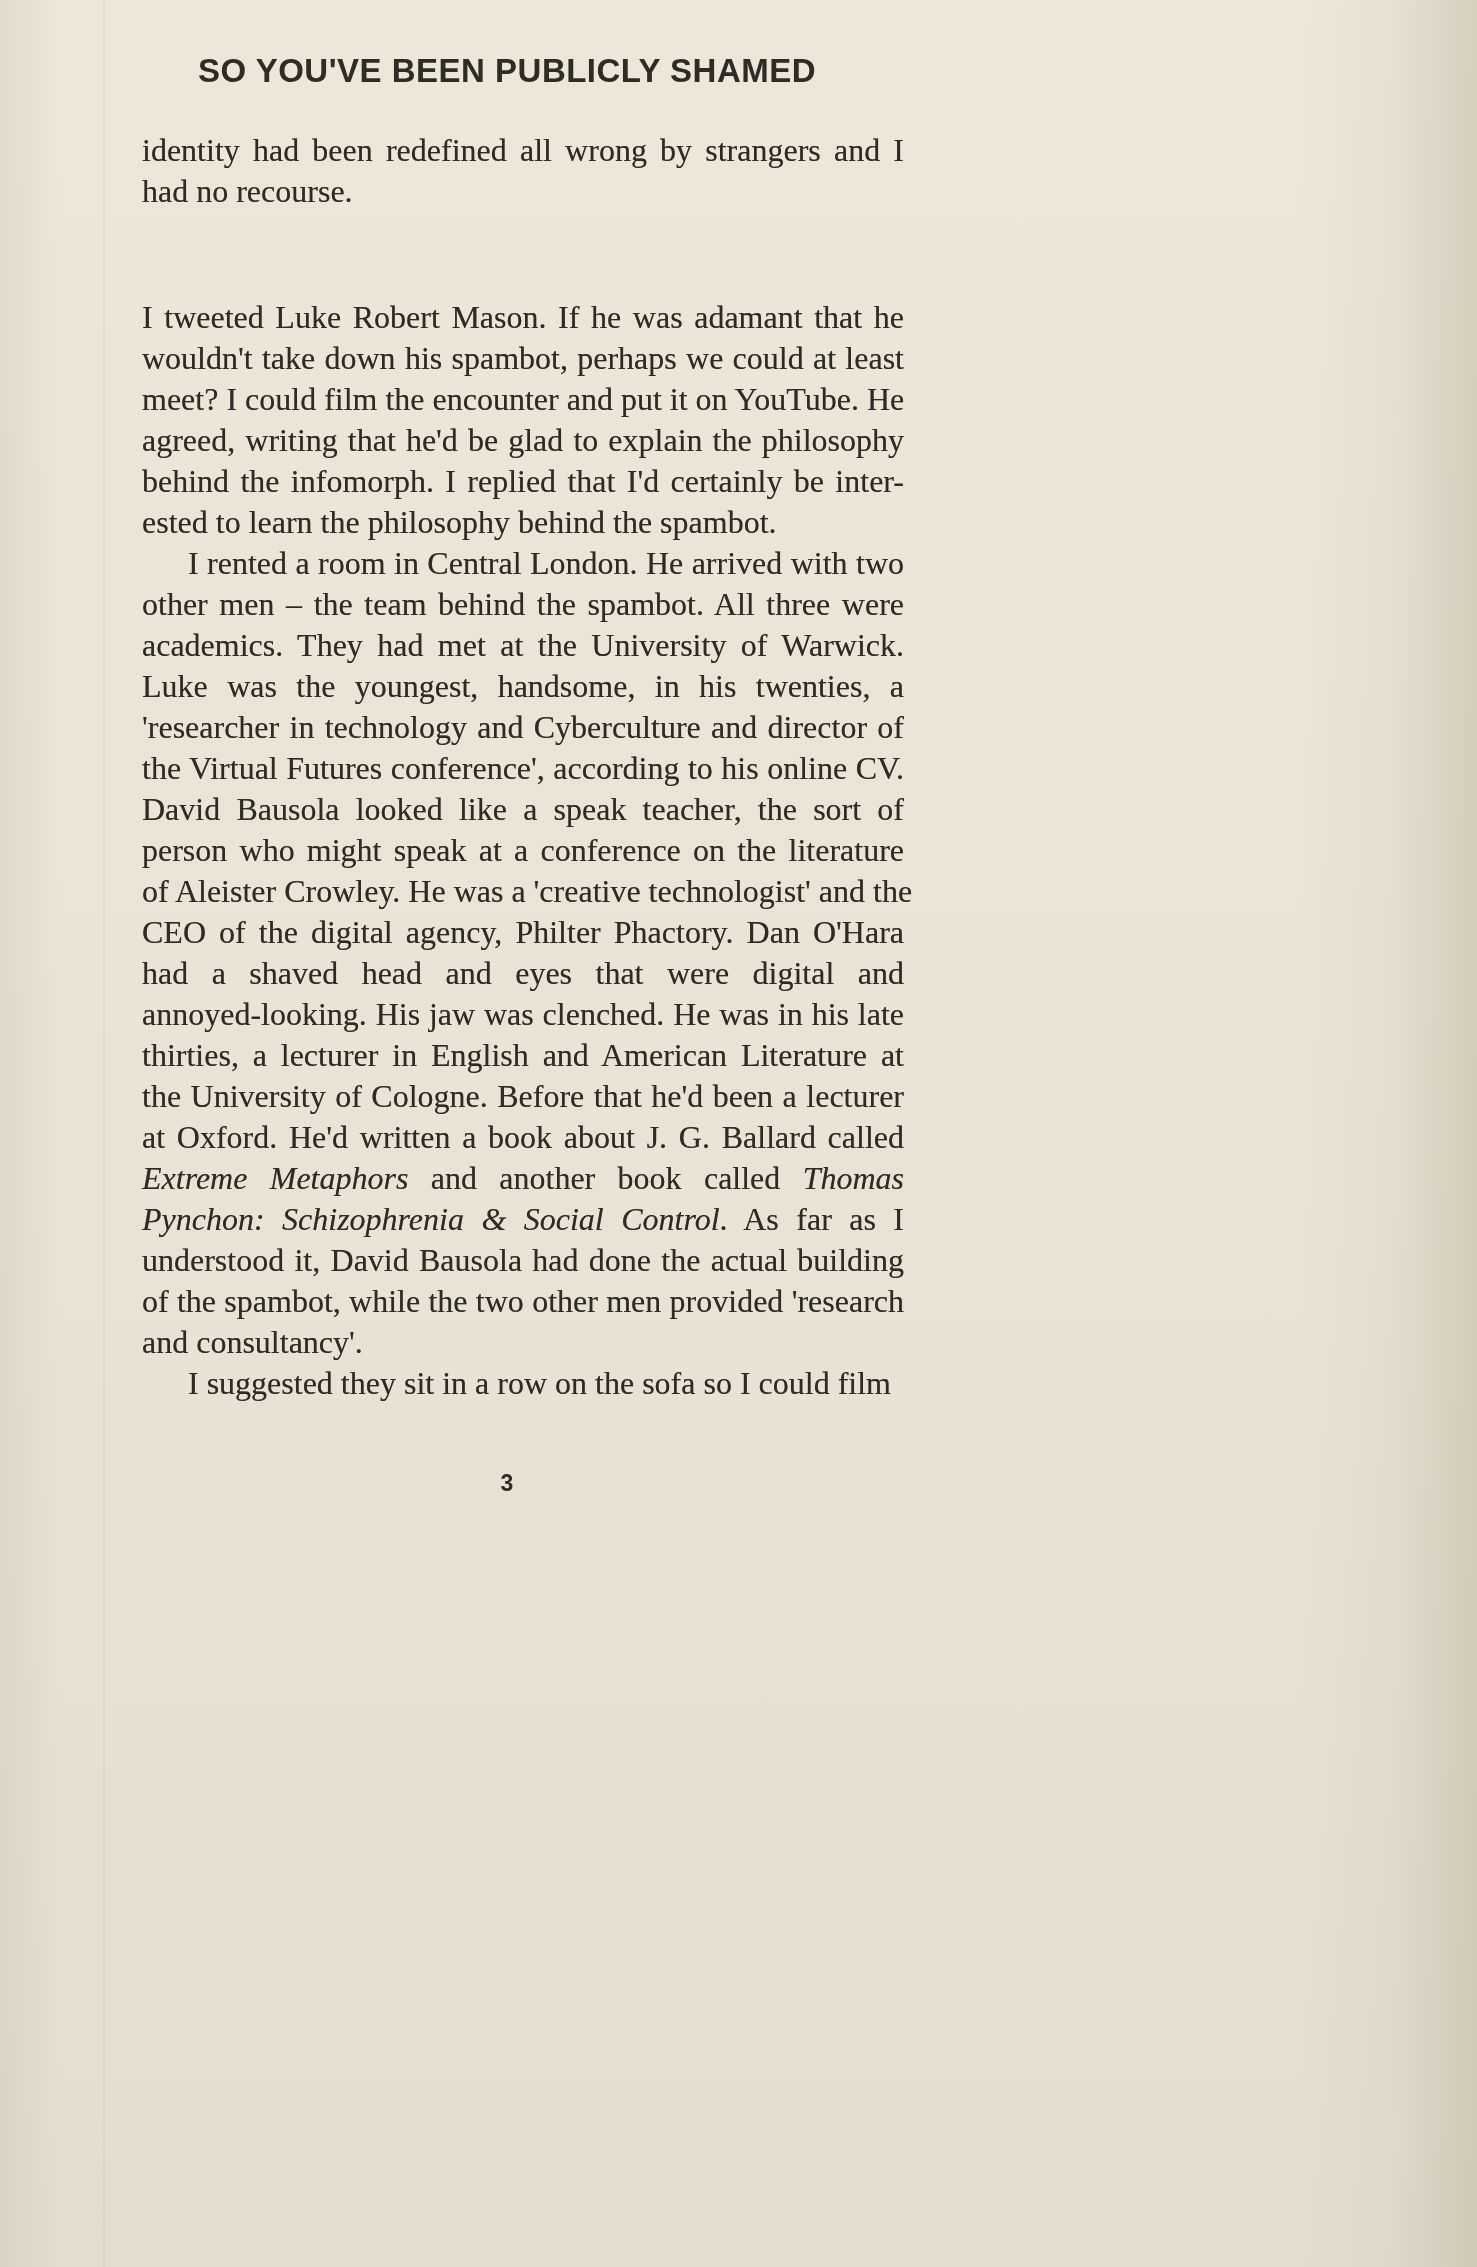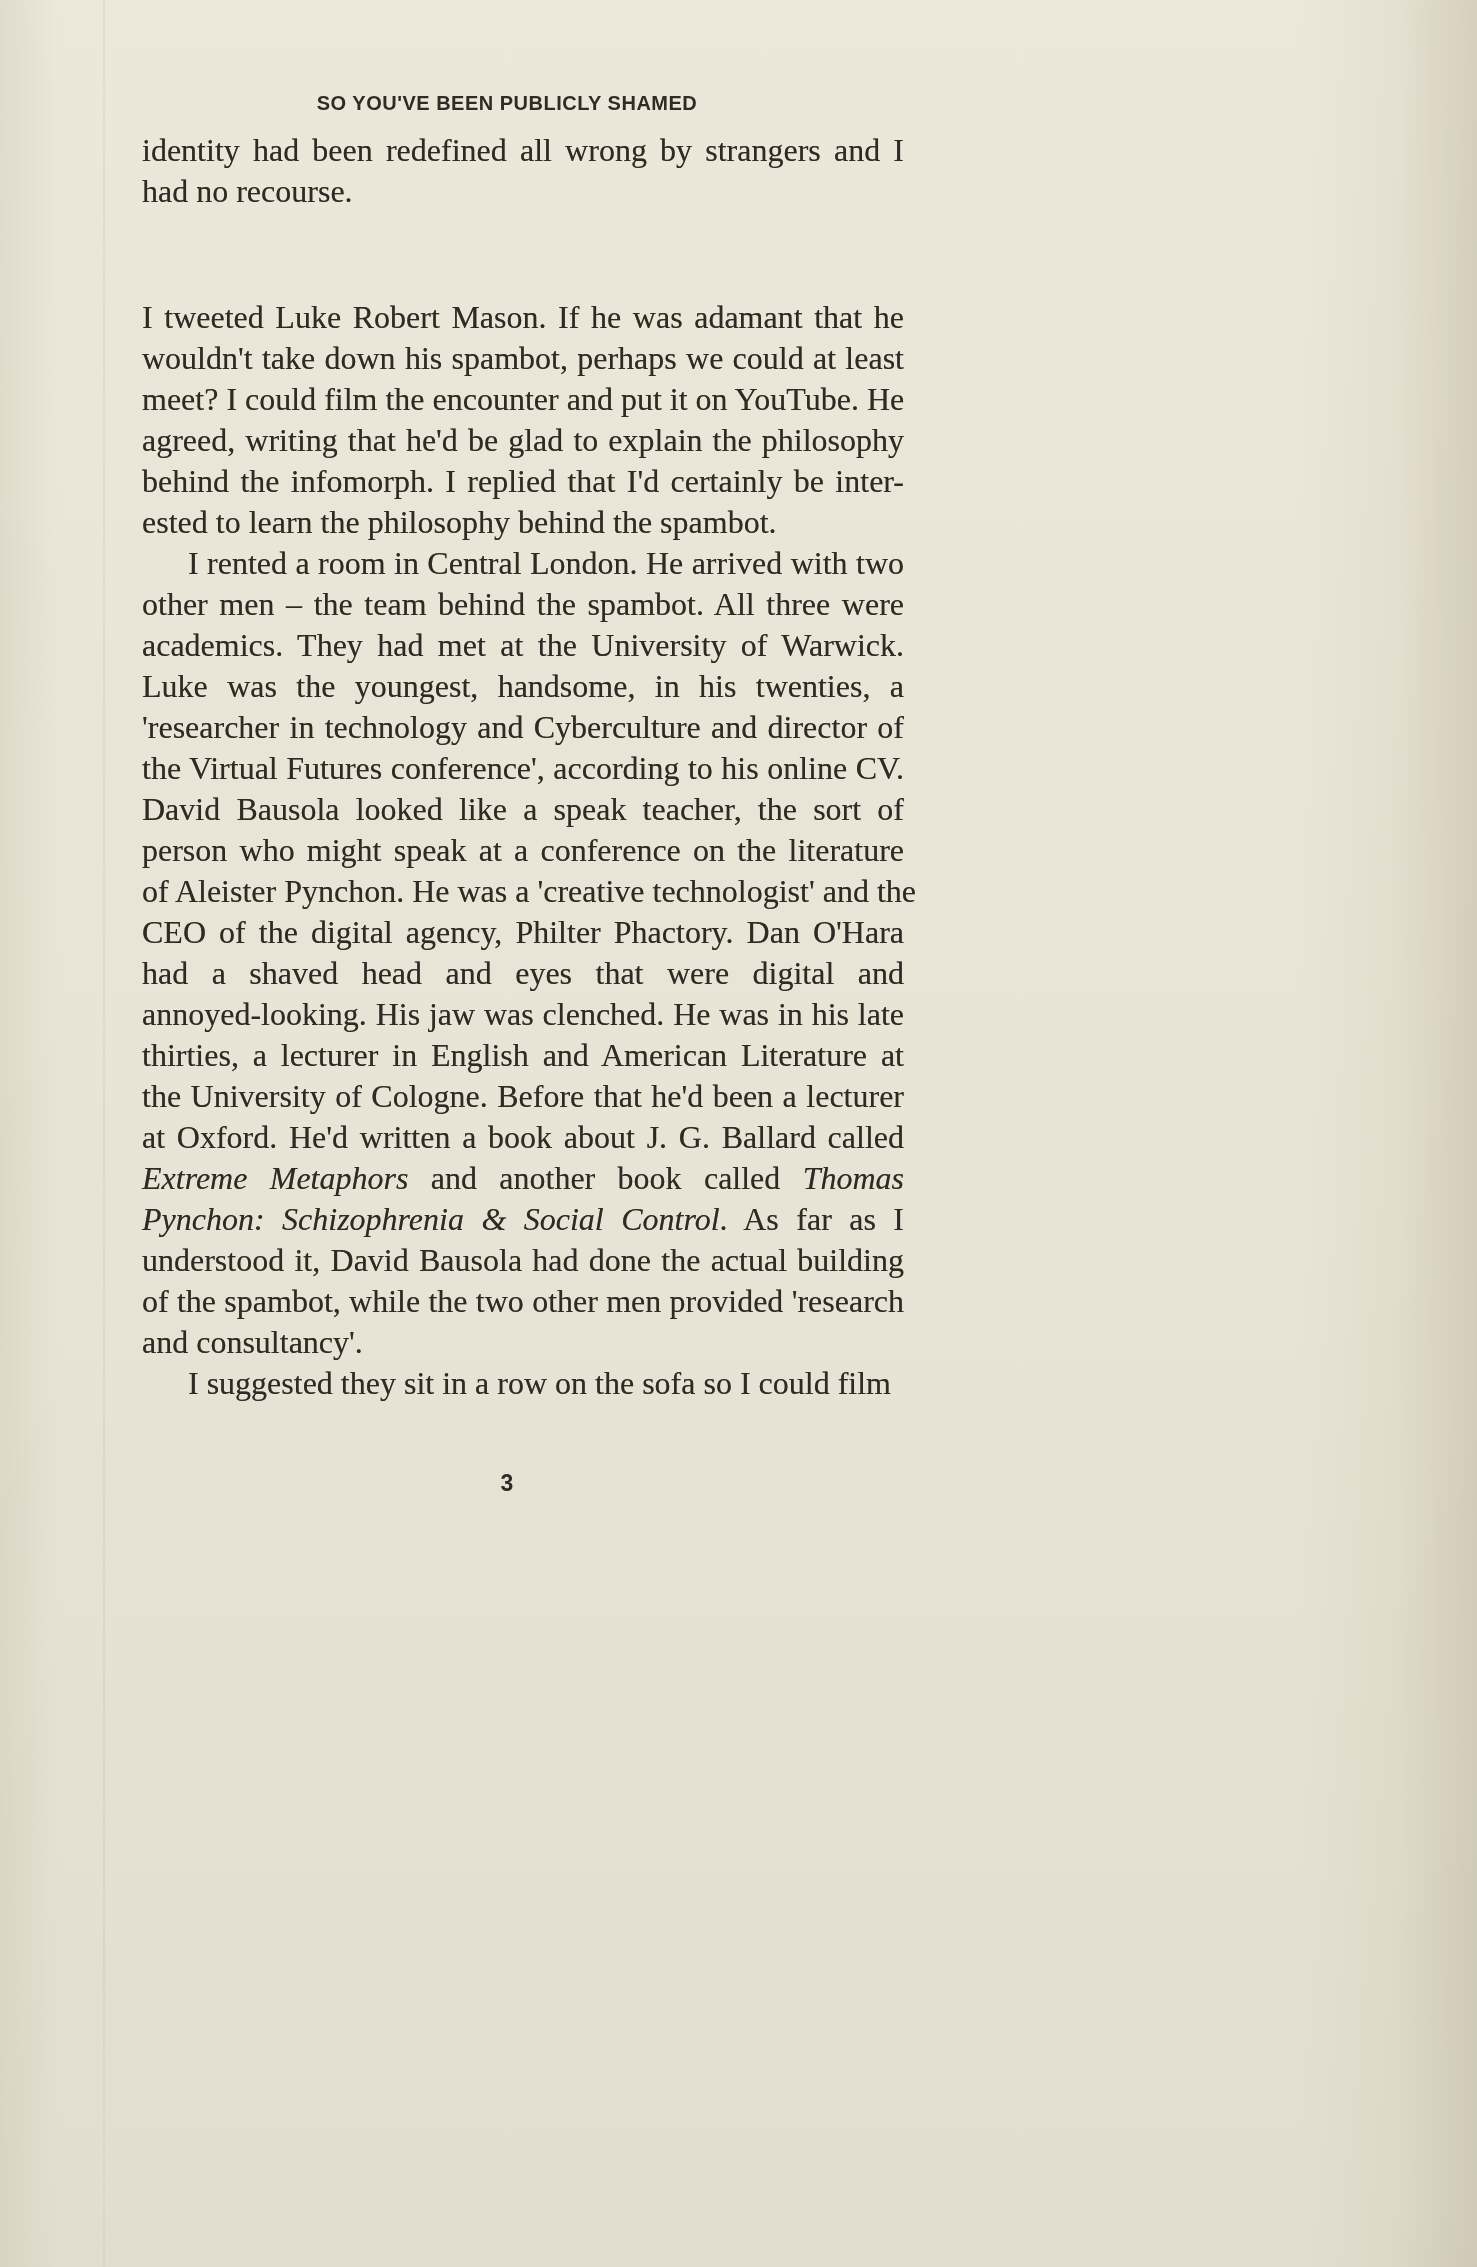--- a/index.html
+++ b/index.html
@@ -34,24 +34,23 @@
     width: 80px; height: 100%;
     background: linear-gradient(90deg, rgba(0,0,0,0) 0%, rgba(136,126,104,0.12) 100%);
   }
   .running-header {
     position: absolute;
     left: 126px; top: 52px;
     width: 762px;
     text-align: center;
     font-family: "Liberation Sans", sans-serif;
     font-weight: 700;
-    font-size: 20px;
+    font-size: 33px;
     letter-spacing: 0.5px;
     color: #2f2c26;
-    margin-top: 40px;
   }
   .text-column {
     position: absolute;
     left: 126px; top: 130px;
     width: 762px;
     font-size: 32px;
     color: #2e2b25;
     text-shadow: 0 0 0.5px rgba(46,43,37,0.55);
     margin-left: 16px;
   }
@@ -98,21 +97,21 @@
         </div>
         <div class="paragraph">
           <div class="line indent"><span class="run">I rented a room in Central London. He arrived with two</span></div>
           <div class="line"><span class="run">other men – the team behind the spambot. All three were</span></div>
           <div class="line"><span class="run">academics. They had met at the University of Warwick.</span></div>
           <div class="line"><span class="run">Luke was the youngest, handsome, in his twenties, a</span></div>
           <div class="line"><span class="run">'researcher in technology and Cyberculture and director of</span></div>
           <div class="line"><span class="run">the Virtual Futures conference', according to his online CV.</span></div>
           <div class="line"><span class="run">David Bausola looked like a speak teacher, the sort of</span></div>
           <div class="line"><span class="run">person who might speak at a conference on the literature</span></div>
-          <div class="line"><span class="run">of Aleister Pynchon. He was a 'creative technologist' and the</span></div>
+          <div class="line"><span class="run">of Aleister Crowley. He was a 'creative technologist' and the</span></div>
           <div class="line"><span class="run">CEO of the digital agency, Philter Phactory. Dan O'Hara</span></div>
           <div class="line"><span class="run">had a shaved head and eyes that were digital and</span></div>
           <div class="line"><span class="run">annoyed-looking. His jaw was clenched. He was in his late</span></div>
           <div class="line"><span class="run">thirties, a lecturer in English and American Literature at</span></div>
           <div class="line"><span class="run">the University of Cologne. Before that he'd been a lecturer</span></div>
           <div class="line"><span class="run">at Oxford. He'd written a book about J. G. Ballard called</span></div>
           <div class="line"><span class="run italic">Extreme Metaphors</span><span class="run"> and another book called </span><span class="run italic">Thomas</span></div>
           <div class="line"><span class="run italic">Pynchon: Schizophrenia &amp; Social Control</span><span class="run">. As far as I</span></div>
           <div class="line"><span class="run">understood it, David Bausola had done the actual building</span></div>
           <div class="line"><span class="run">of the spambot, while the two other men provided 'research</span></div>

